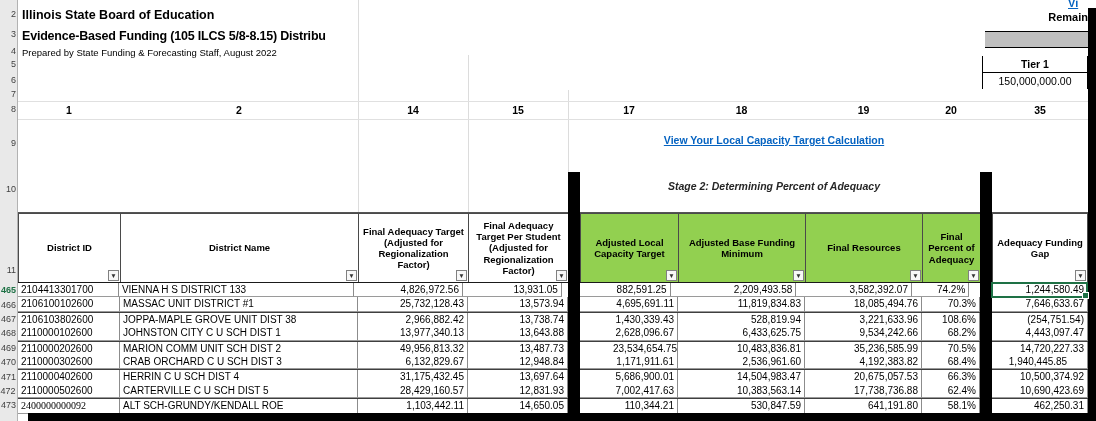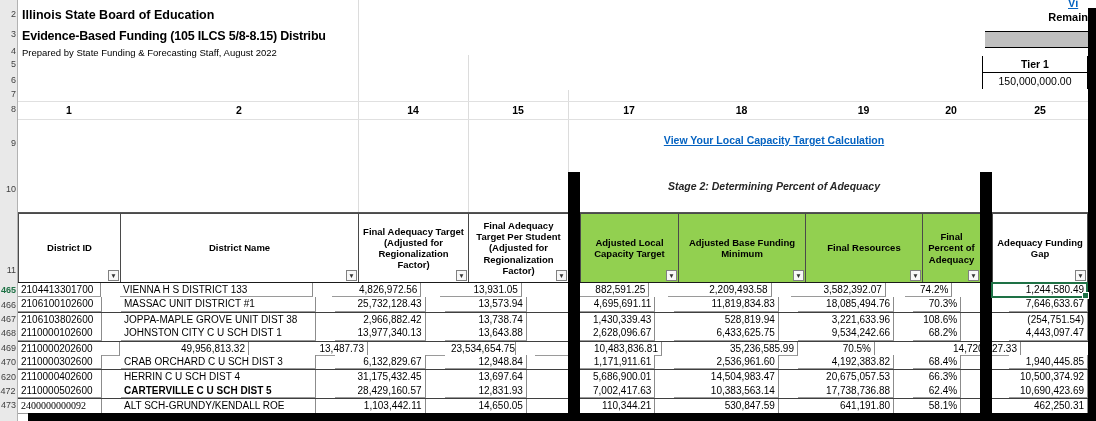--- a/index.html
+++ b/index.html
@@ -34,21 +34,21 @@
   .cap-link { position:absolute; left:568px; top:134px; width:412px; text-align:center; font-size:10.5px; font-weight:600; color:#0563c1; text-decoration:underline; white-space:nowrap; }
   .stage2 { position:absolute; left:568px; top:180px; width:412px; text-align:center; font-size:10.5px; font-weight:bold; font-style:italic; color:#262626; white-space:nowrap; }
 
   
   .hcell { position:absolute; top:213px; height:70px; box-sizing:border-box; border:1px solid #4a4a4a; background:#fff; display:flex; align-items:center; justify-content:center; text-align:center; padding:2px 3px; z-index:3; }
   .hcell.green { background:#92d050; }
   .hlabel { font-size:9.5px; font-weight:bold; line-height:1.18; color:#000; }
   .filter-btn { position:absolute; right:1px; bottom:1px; width:11px; height:11px; background:#f8f8f8; border:1px solid #808080; box-sizing:border-box; font-size:6.5px; line-height:9px; text-align:center; color:#333; }
 
   
-  .drow { position:absolute; left:18px; width:1070px; height:14.4px; display:flex; box-sizing:border-box; z-index:1;gap:19px; }
+  .drow { position:absolute; left:18px; width:1070px; height:14.4px; display:flex; box-sizing:border-box; z-index:1; }
   .dcell { box-sizing:border-box; height:14.4px; line-height:14px; font-size:10px; color:#000; white-space:nowrap; overflow:hidden; border-right:1px solid #8c8c8c; border-bottom:1px solid #9a9a9a; background:#fff; }
   .dcell.txt { text-align:left; padding-left:3px; }
   .dcell.num { text-align:right; padding-right:3px; }
   .dcell.spacer { background:transparent; border:none; }
 
   
   .blackbar { position:absolute; background:#000; z-index:5; }
 
   
   .selcell { position:absolute; left:991px; top:282px; width:97px; height:16px; border:2px solid #1e7145; box-sizing:border-box; z-index:6; }
@@ -93,21 +93,21 @@
   </div>
 
   <div class="cnum" style="left:18px;   width:102px">1</div>
   <div class="cnum" style="left:120px;  width:238px">2</div>
   <div class="cnum" style="left:358px;  width:110px">14</div>
   <div class="cnum" style="left:468px;  width:100px">15</div>
   <div class="cnum" style="left:580px;  width:98px">17</div>
   <div class="cnum" style="left:678px;  width:127px">18</div>
   <div class="cnum" style="left:805px;  width:117px">19</div>
   <div class="cnum" style="left:922px;  width:58px">20</div>
-  <div class="cnum" style="left:992px;  width:96px">25</div>
+  <div class="cnum" style="left:992px;  width:96px">35</div>
 
   <a class="cap-link">View Your Local Capacity Target Calculation</a>
   <div class="stage2">Stage 2: Determining Percent of Adequacy</div>
 
   <div class="hdr-top"></div>
   <div class="hcell" style="left:18px; width:103px">
     <span class="hlabel">District ID</span>
     <span class="filter-btn">▼</span>
   </div>
   <div class="hcell" style="left:120px; width:239px">
@@ -192,20 +192,21 @@
         <div class="dcell spacer" style="width: 12px;"></div>
         <div class="dcell num" style="width: 98px;">2,628,096.67</div>
         <div class="dcell num" style="width: 127px;">6,433,625.75</div>
         <div class="dcell num" style="width: 117px;">9,534,242.66</div>
         <div class="dcell num" style="width: 58px;">68.2%</div>
         <div class="dcell spacer" style="width: 12px;"></div>
         <div class="dcell num" style="width: 96px;">4,443,097.47</div>
       </div>
       <div class="drow" style="top: 340.6px; border-top: 1px solid rgb(63, 63, 63);">
         <div class="dcell txt" style="width: 102px;">2110000202600</div>
+        <div class="dcell txt" style="width: 238px;">MARION COMM UNIT SCH DIST 2</div>
         <div class="dcell num" style="width: 110px;">49,956,813.32</div>
         <div class="dcell num" style="width: 100px;">13,487.73</div>
         <div class="dcell spacer" style="width: 12px;"></div>
         <div class="dcell num" style="width: 98px; padding-left: 33px;">23,534,654.75</div>
         <div class="dcell num" style="width: 127px;">10,483,836.81</div>
         <div class="dcell num" style="width: 117px;">35,236,585.99</div>
         <div class="dcell num" style="width: 58px;">70.5%</div>
         <div class="dcell spacer" style="width: 12px;"></div>
         <div class="dcell num" style="width: 96px;">14,720,227.33</div>
       </div>
@@ -213,38 +214,38 @@
         <div class="dcell txt" style="width: 102px;">2110000302600</div>
         <div class="dcell txt" style="width: 238px;">CRAB ORCHARD C U SCH DIST 3</div>
         <div class="dcell num" style="width: 110px;">6,132,829.67</div>
         <div class="dcell num" style="width: 100px;">12,948.84</div>
         <div class="dcell spacer" style="width: 12px;"></div>
         <div class="dcell num" style="width: 98px;">1,171,911.61</div>
         <div class="dcell num" style="width: 127px;">2,536,961.60</div>
         <div class="dcell num" style="width: 117px;">4,192,383.82</div>
         <div class="dcell num" style="width: 58px;">68.4%</div>
         <div class="dcell spacer" style="width: 12px;"></div>
-        <div class="dcell num" style="width: 96px;">1,940,445.85</div>
+        <div class="dcell num" style="width: 96px; text-align: center;">1,940,445.85</div>
       </div>
       <div class="drow" style="top: 369.4px; border-top: 1px solid rgb(63, 63, 63);">
         <div class="dcell txt" style="width: 102px;">2110000402600</div>
         <div class="dcell txt" style="width: 238px;">HERRIN C U SCH DIST 4</div>
         <div class="dcell num" style="width: 110px;">31,175,432.45</div>
         <div class="dcell num" style="width: 100px;">13,697.64</div>
         <div class="dcell spacer" style="width: 12px;"></div>
         <div class="dcell num" style="width: 98px;">5,686,900.01</div>
         <div class="dcell num" style="width: 127px;">14,504,983.47</div>
         <div class="dcell num" style="width: 117px;">20,675,057.53</div>
         <div class="dcell num" style="width: 58px;">66.3%</div>
         <div class="dcell spacer" style="width: 12px;"></div>
         <div class="dcell num" style="width: 96px;">10,500,374.92</div>
       </div>
       <div class="drow" style="top: 383.8px;">
         <div class="dcell txt" style="width: 102px;">2110000502600</div>
-        <div class="dcell txt" style="width: 238px; font-weight: bold;">CARTERVILLE C U SCH DIST 5</div>
+        <div class="dcell txt" style="width: 238px;">CARTERVILLE C U SCH DIST 5</div>
         <div class="dcell num" style="width: 110px;">28,429,160.57</div>
         <div class="dcell num" style="width: 100px;">12,831.93</div>
         <div class="dcell spacer" style="width: 12px;"></div>
         <div class="dcell num" style="width: 98px;">7,002,417.63</div>
         <div class="dcell num" style="width: 127px;">10,383,563.14</div>
         <div class="dcell num" style="width: 117px;">17,738,736.88</div>
         <div class="dcell num" style="width: 58px;">62.4%</div>
         <div class="dcell spacer" style="width: 12px;"></div>
         <div class="dcell num" style="width: 96px;">10,690,423.69</div>
       </div>
@@ -271,16 +272,16 @@
   <div class="selcell">
     <div class="selhandle"></div>
   </div>
 
 <span class="rnum sel" style="top: 285.2px;">465</span>
     <span class="rnum" style="top: 299.6px;">466</span>
     <span class="rnum" style="top: 314px;">467</span>
     <span class="rnum" style="top: 328.4px;">468</span>
     <span class="rnum" style="top: 342.8px;">469</span>
     <span class="rnum" style="top: 357.2px;">470</span>
-    <span class="rnum" style="top: 371.6px;">620</span>
+    <span class="rnum" style="top: 371.6px;">471</span>
     <span class="rnum" style="top: 386px; text-align: center;">472</span>
     <span class="rnum" style="top: 400.4px;">473</span>
   </div>
 
 </body></html>

